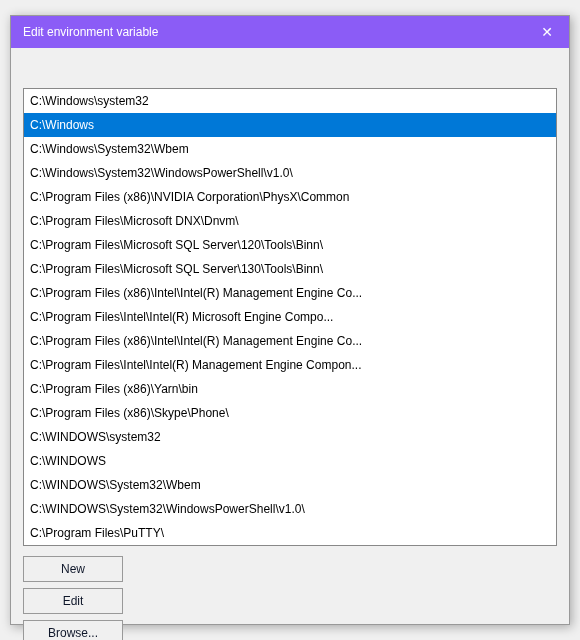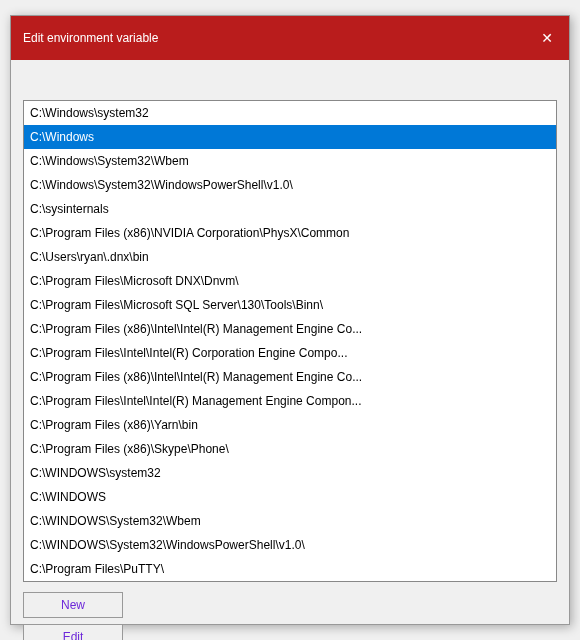--- a/index.html
+++ b/index.html
@@ -23,27 +23,27 @@
       width: 560px;
       height: 610px;
       background: #f0f0f0;
       border: 1px solid #999;
       box-shadow: 2px 2px 10px rgba(0,0,0,0.3);
       display: flex;
       flex-direction: column;
     }
 
     .title-bar {
-      background: #b91c1c;
+      background: #8b5cf6;
       color: white;
       padding: 8px 12px;
       display: flex;
       align-items: center;
       justify-content: space-between;
-      height: 44px;
+      height: 32px;
       flex-shrink: 0;
     }
 
     .title-bar-text {
       font-size: 12px;
       font-weight: normal;
     }
 
     .title-bar-close {
       width: 20px;
@@ -110,21 +110,21 @@
     .btn {
       width: 100%;
       height: 26px;
       background: #f0f0f0;
       border: 1px solid #999;
       cursor: pointer;
       font-size: 12px;
       font-family: 'Segoe UI', Tahoma, Geneva, Verdana, sans-serif;
       text-align: center;
       padding: 0 8px;
-      color: #6d28d9;
+      color: #0f172a;
     }
 
     .btn-spacer {
       height: 10px;
     }
 
     .dialog-footer {
       display: flex;
       justify-content: flex-end;
       padding: 8px 12px;
@@ -158,27 +158,26 @@
   </div>
 
   <div class="dialog-body">
 
     <div class="list-container">
       <div class="list-box" id="listbox">
       <div class="list-item">C:\Windows\system32</div>
           <div class="list-item selected">C:\Windows</div>
           <div class="list-item">C:\Windows\System32\Wbem</div>
           <div class="list-item">C:\Windows\System32\WindowsPowerShell\v1.0\</div>
-          <div class="list-item">C:\sysinternals</div>
           <div class="list-item">C:\Program Files (x86)\NVIDIA Corporation\PhysX\Common</div>
-          <div class="list-item">C:\Users\ryan\.dnx\bin</div>
           <div class="list-item">C:\Program Files\Microsoft DNX\Dnvm\</div>
+          <div class="list-item">C:\Program Files\Microsoft SQL Server\120\Tools\Binn\</div>
           <div class="list-item">C:\Program Files\Microsoft SQL Server\130\Tools\Binn\</div>
           <div class="list-item">C:\Program Files (x86)\Intel\Intel(R) Management Engine Co...</div>
-          <div class="list-item">C:\Program Files\Intel\Intel(R) Corporation Engine Compo...</div>
+          <div class="list-item">C:\Program Files\Intel\Intel(R) Microsoft Engine Compo...</div>
           <div class="list-item">C:\Program Files (x86)\Intel\Intel(R) Management Engine Co...</div>
           <div class="list-item">C:\Program Files\Intel\Intel(R) Management Engine Compon...</div>
           <div class="list-item">C:\Program Files (x86)\Yarn\bin</div>
           <div class="list-item">C:\Program Files (x86)\Skype\Phone\</div>
           <div class="list-item">C:\WINDOWS\system32</div>
           <div class="list-item">C:\WINDOWS</div>
           <div class="list-item">C:\WINDOWS\System32\Wbem</div>
           <div class="list-item">C:\WINDOWS\System32\WindowsPowerShell\v1.0\</div>
           <div class="list-item">C:\Program Files\PuTTY\</div>
         </div>

